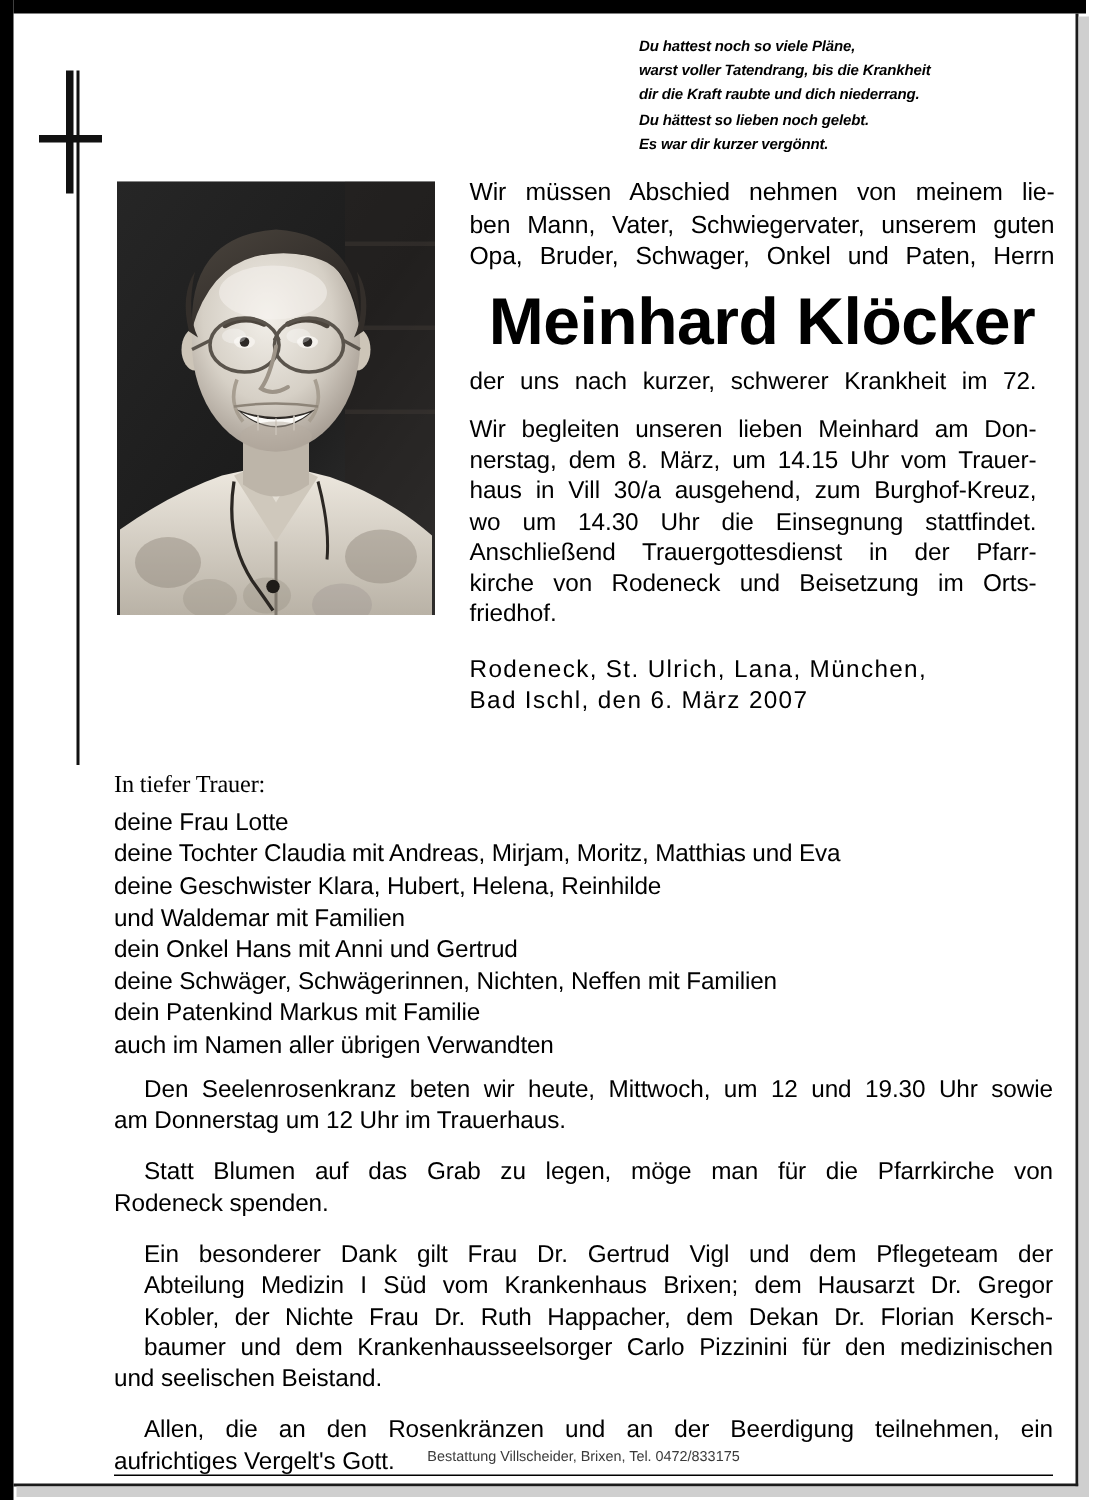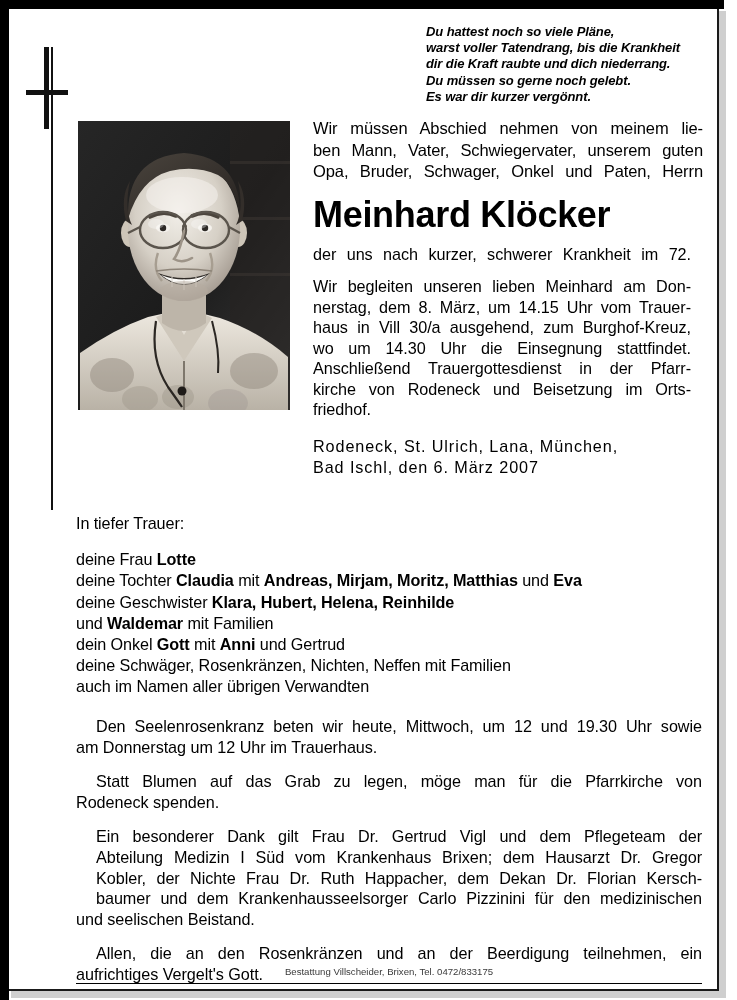--- a/index.html
+++ b/index.html
@@ -91,43 +91,43 @@
   }
   .portrait svg { display: block; }
 
   
   .poem {
     position: absolute;
     left: 426px; top: 24px;
     width: 285px;
     font-style: italic;
     font-weight: bold;
-    font-size: 13px;
+    font-size: 10px;
     line-height: 16.2px;
     letter-spacing: -0.1px;
   }
 
   
   .announce {
     position: absolute;
     left: 313px; top: 118px;
     width: 390px;
   }
   .announce .intro {
     font-size: 16.5px;
     line-height: 21.5px;
     text-align: justify;
     text-align-last: justify;
     letter-spacing: -0.1px;
   }
   .deceased-name {
-    font-size: 36px;
+    font-size: 44px;
     font-weight: bold;
     line-height: 38px;
-    text-align: left;
+    text-align: center;
     margin-top: 13px;
     margin-bottom: 10px;
     letter-spacing: -0.3px;
   }
   .announce p.body {
     font-size: 16.2px;
     line-height: 20.5px;
     text-align: justify;
     margin: 0 12px 12px 0;
     letter-spacing: -0.05px;
@@ -150,23 +150,23 @@
 
   
   .mourners {
     position: absolute;
     left: 76px; top: 513px;
     width: 625px;
     font-size: 16.2px;
     line-height: 21.2px;
     letter-spacing: -0.1px;
   }
-  .mourners .heading { margin-bottom: 15px; }
+  .mourners .heading { margin-bottom: 4px; font-family: Liberation Serif, serif; }
   .mourners .line { white-space: nowrap; }
-  .mourners b { font-weight: bold; }
+  .mourners b { font-weight: normal; }
 
   
   .closing {
     position: absolute;
     left: 76px; top: 716px;
     width: 626px;
   }
   .closing p {
     font-size: 16.2px;
     line-height: 20.6px;
@@ -303,21 +303,21 @@
       <path d="M78 150 Q106 146 134 150" stroke="#8d8478" stroke-width="1.6" fill="none"></path>
 
       <ellipse cx="106" cy="170" rx="24" ry="10" fill="#b5ac9f" opacity="0.5"></ellipse>
     </svg>
   </div>
 
   <div class="poem">
     <div>Du hattest noch so viele Pläne,</div>
     <div>warst voller Tatendrang, bis die Krankheit</div>
     <div>dir die Kraft raubte und dich niederrang.</div>
-    <div>Du müssen so gerne noch gelebt.</div>
+    <div>Du hättest so lieben noch gelebt.</div>
     <div>Es war dir kurzer vergönnt.</div>
   </div>
 
   <div class="announce">
 
     <div class="intro">
       <span class="just-line" style="display:block;text-align:justify;text-align-last:justify;">Wir müssen Abschied nehmen von meinem lie-</span>
       <span class="just-line" style="display:block;text-align:justify;text-align-last:justify;">ben Mann, Vater, Schwiegervater, unserem guten</span>
       <span class="just-line" style="display:block;text-align:justify;text-align-last:justify;">Opa, Bruder, Schwager, Onkel und Paten, Herrn</span>
     </div>
@@ -344,22 +344,23 @@
     </div>
   </div>
 
   <div class="mourners">
     <div class="heading">In tiefer Trauer:</div>
     <div id="mourners-lines">
         <div class="line"><span>deine Frau </span><b>Lotte</b></div>
         <div class="line"><span>deine Tochter </span><b>Claudia</b><span> mit </span><b>Andreas, Mirjam, Moritz, Matthias</b><span> und </span><b>Eva</b></div>
         <div class="line"><span>deine Geschwister </span><b>Klara, Hubert, Helena, Reinhilde</b></div>
         <div class="line"><span>und </span><b>Waldemar</b><span> mit Familien</span></div>
-        <div class="line"><span>dein Onkel </span><b>Gott</b><span> mit </span><b>Anni</b><span> und Gertrud</span></div>
-        <div class="line"><span>deine Schwäger, Rosenkränzen, Nichten, Neffen mit Familien</span></div>
+        <div class="line"><span>dein Onkel </span><b>Hans</b><span> mit </span><b>Anni</b><span> und Gertrud</span></div>
+        <div class="line"><span>deine Schwäger, Schwägerinnen, Nichten, Neffen mit Familien</span></div>
+        <div class="line"><span>dein Patenkind </span><b>Markus</b><span> mit Familie</span></div>
         <div class="line"><span>auch im Namen aller übrigen Verwandten</span></div>
       </div>
   </div>
 
   <div class="closing">
     <p>
       <span class="just-line">Den Seelenrosenkranz beten wir heute, Mittwoch, um 12 und 19.30 Uhr sowie</span>
       <span class="last-line">am Donnerstag um 12 Uhr im Trauerhaus.</span>
     </p>
     <p>

